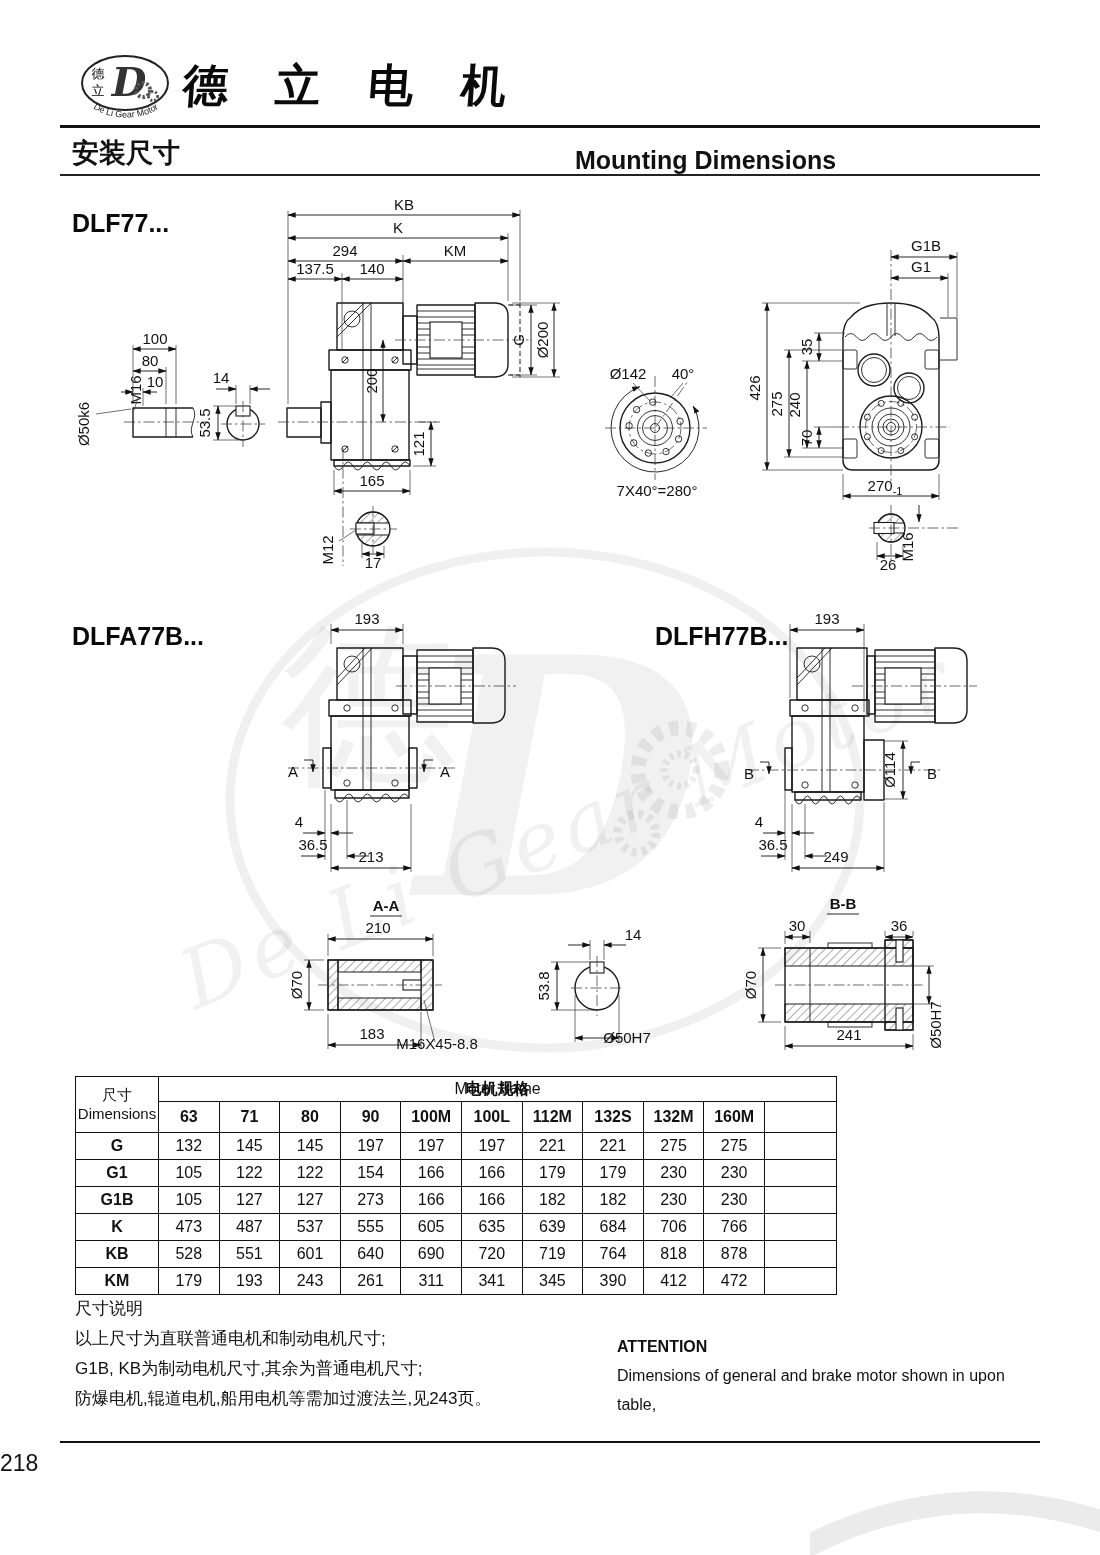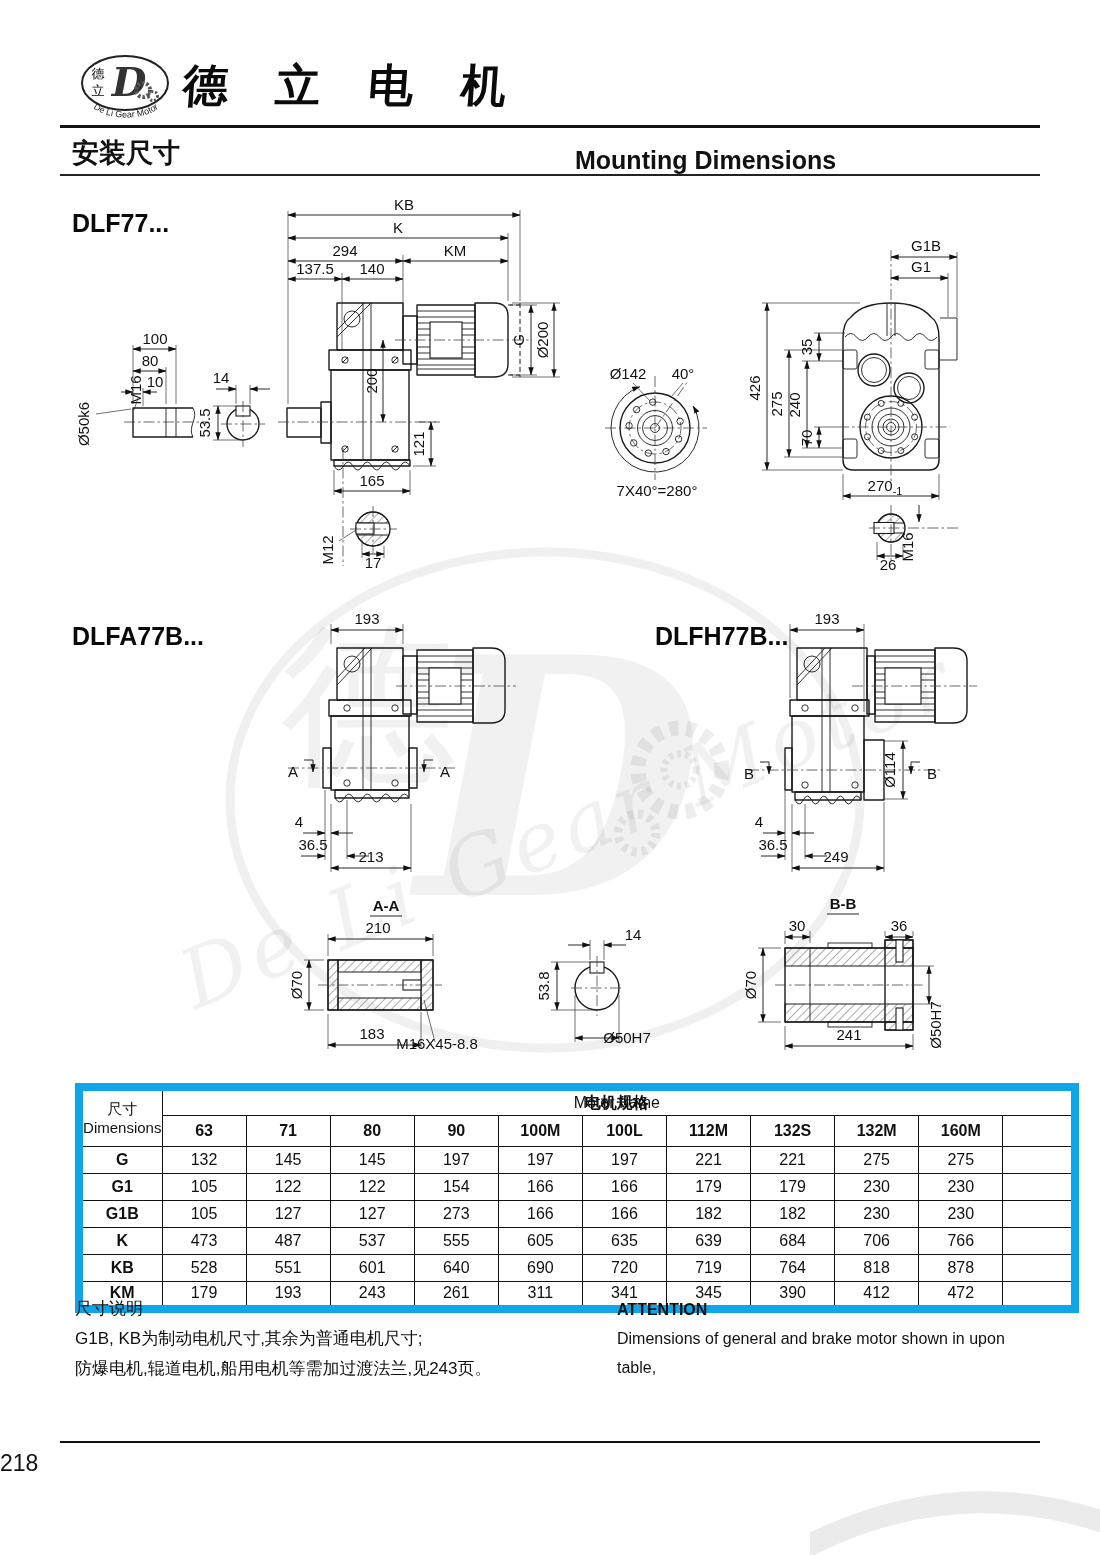--- a/index.html
+++ b/index.html
@@ -21,37 +21,37 @@
   .w{fill:#fff;stroke:#1b1b1b;stroke-width:1.1;}
   .h{fill:url(#h45);stroke:#1b1b1b;stroke-width:1;}
   .e{stroke:#333;stroke-width:.7;}
   .d{stroke:#111;stroke-width:.9;fill:none;}
   .c{stroke:#444;stroke-width:.8;stroke-dasharray:11 3 2.5 3;fill:none;}
   .dsh{stroke:#1b1b1b;stroke-width:1;stroke-dasharray:5 3;fill:none;}
   text.t{font-family:"Liberation Sans",sans-serif;font-size:15px;fill:#111;text-anchor:middle;}
   text.tl{font-family:"Liberation Sans",sans-serif;font-size:25px;font-weight:bold;fill:#0a0a0a;text-anchor:start;}
   text.wm{font-family:"DejaVu Serif",serif;fill:rgba(0,0,0,0.055);}
   
-  table.dims{position:absolute;left:75px;top:1076px;width:1004px;border-collapse:collapse;
-             border:8px solid #0ea5e9;table-layout:fixed;font-size:16px;margin-top:7px;}
+  table.dims{position:absolute;left:75px;top:1076px;width:762px;border-collapse:collapse;
+             border:1px solid #0ea5e9;table-layout:fixed;font-size:16px;}
   table.dims th,table.dims td{border:1px solid #111;text-align:center;vertical-align:middle;padding:0;}
   table.dims thead tr.r1 th{height:24px;}
   table.dims thead tr.r2 th{height:30px;font-weight:bold;}
   table.dims tbody tr{height:27px;}
   table.dims tbody th{font-weight:bold;}
   table.dims tbody td{font-weight:normal;}
   th.dimhead{font-weight:normal;font-size:15px;line-height:1.25;}
   th.spec{position:relative;text-align:left;font-weight:normal;}
   .spec-cn{font-weight:bold;padding-left:0;font-size:16px;}
   .spec-en{position:absolute;left:0;right:0;top:0;bottom:0;display:flex;align-items:center;
            justify-content:center;font-weight:normal;font-size:16px;}
   
   .notes-cn{left:75px;top:1294px;width:525px;font-size:17px;line-height:30px;}
   .notes-en{left:617px;top:1295px;width:430px;font-size:16px;line-height:29px;}
-  .notes-en .nt{font-weight:bold;}
+  .notes-en .nt{font-weight:bold;margin-top:37px;}
   .rule-foot{left:60px;top:1441px;width:980px;height:2px;background:#111;}
   .pagenum{left:0;top:1450px;width:935px;text-align:left;font-size:23px;}
 </style>
 </head>
 <body>
 
 <div class="page">
 
   <svg class="abs" style="left:73px;top:50px" width="106" height="78" viewBox="0 0 106 78">
     <ellipse cx="52" cy="33" rx="43" ry="27" fill="none" stroke="#222" stroke-width="2"></ellipse>
@@ -651,20 +651,21 @@
         <td>390</td>
         <td>412</td>
         <td>472</td>
         <td></td>
       </tr>
     </tbody>
   </table>
 
   <div class="abs notes-cn">
     <div>尺寸说明</div>
+    <div>以上尺寸为直联普通电机和制动电机尺寸;</div>
     <div>G1B, KB为制动电机尺寸,其余为普通电机尺寸;</div>
     <div>防爆电机,辊道电机,船用电机等需加过渡法兰,见243页。</div>
   </div>
   <div class="abs notes-en">
     <div class="nt">ATTENTION</div>
     <div>Dimensions of general and brake motor shown in upon table,</div>
   </div>
 
   <div class="abs rule-foot"></div>
   <div class="abs pagenum">218</div>

